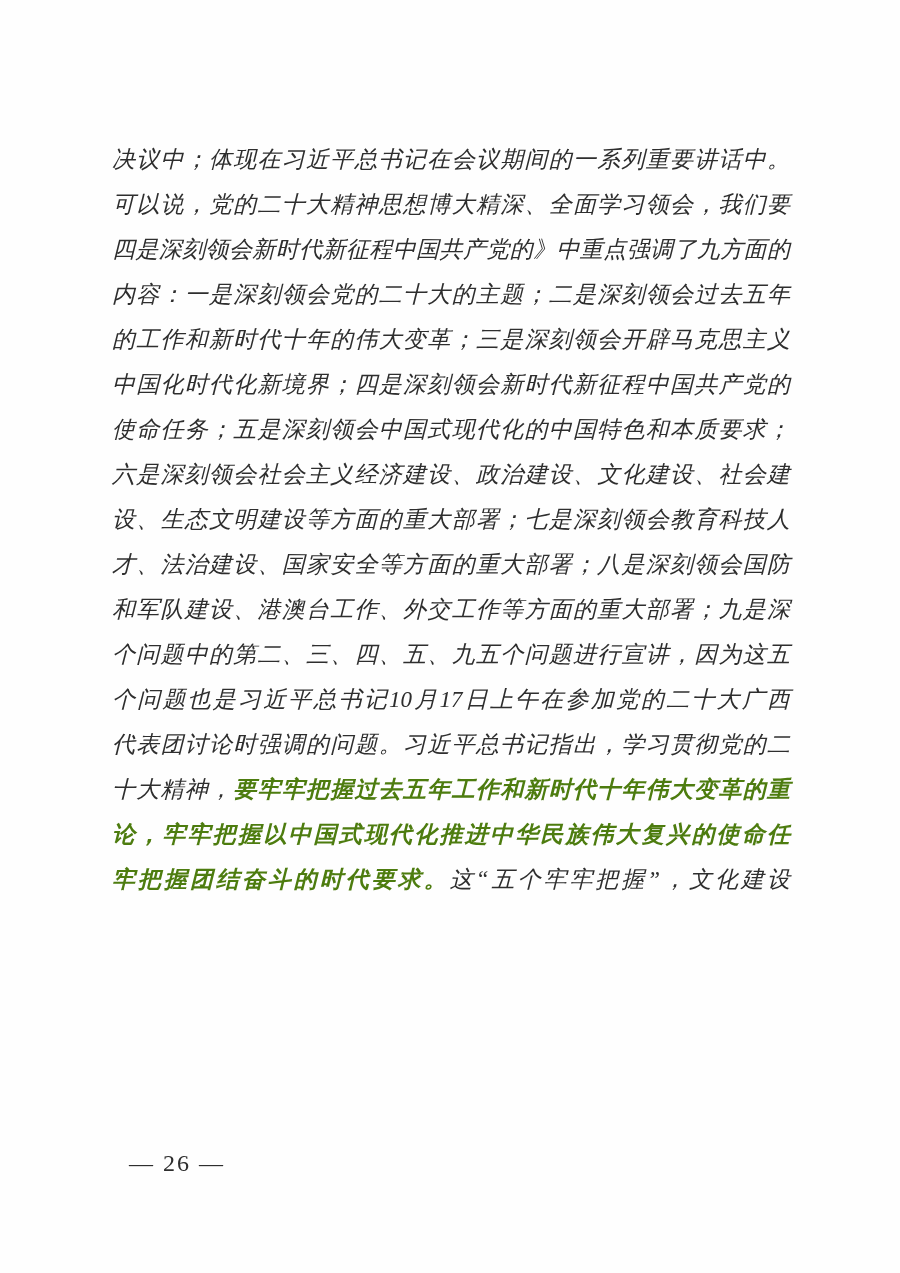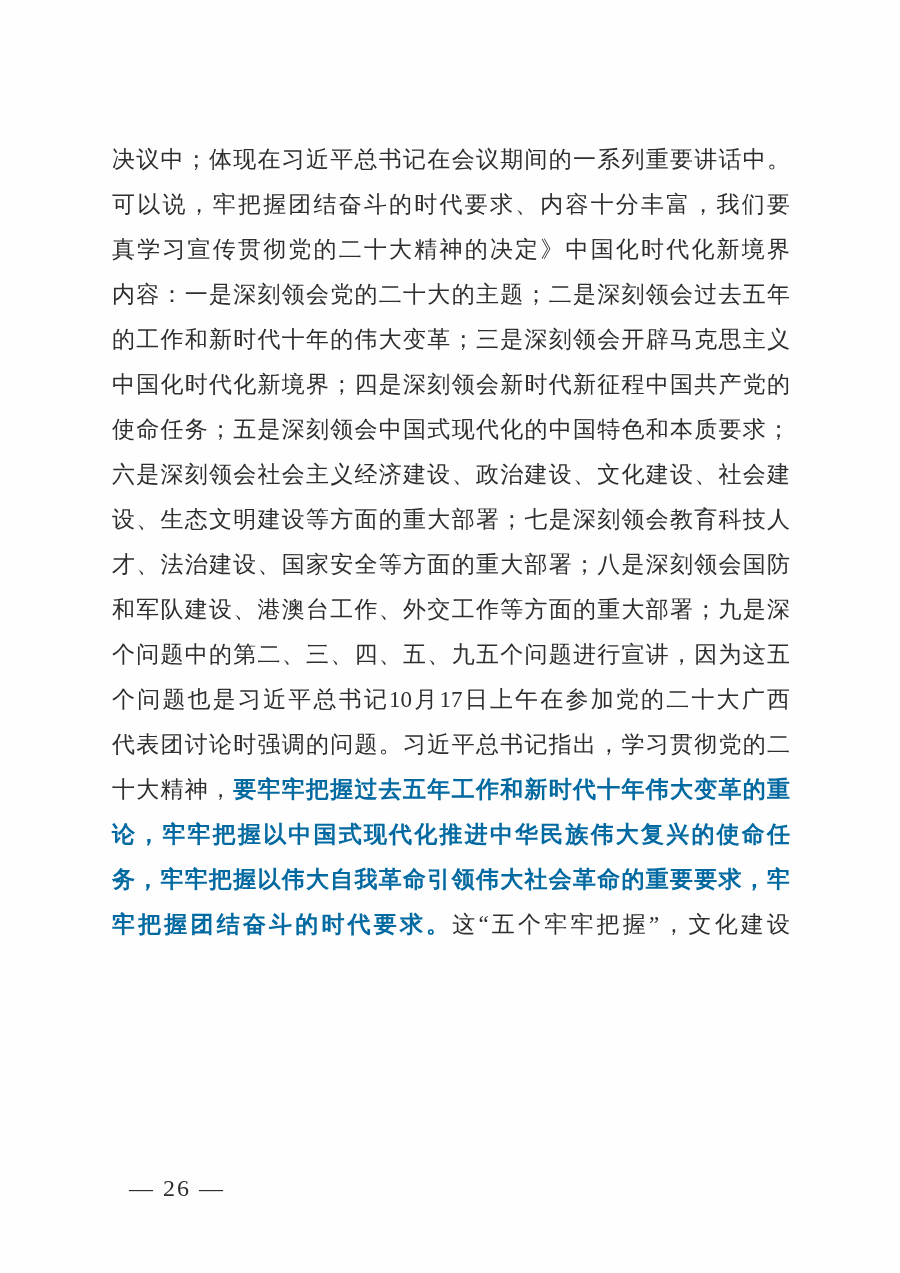--- a/index.html
+++ b/index.html
@@ -22,55 +22,54 @@
     width: 678px;
   }
   .line {
     height: 45px;
     line-height: 45px;
     font-size: 23px;
     color: #2e2e2e;
     text-align: justify;
     text-align-last: justify;
     white-space: nowrap;
+    font-style: italic;
   }
   .line .b {
     font-weight: 700;
-    color: #0369a1;
+    color: #4d7c0f;
   }
   .footer {
     position: absolute;
     left: 129px;
     top: 1143px;
     height: 40px;
     line-height: 40px;
     font-size: 24px;
     color: #2e2e2e;
     letter-spacing: 2px;
-    margin-top: 25px;
   }
 </style>
 </head>
 <body>
 
 <div class="page">
   <div class="content">
     <div class="line"><span class="r">决议中；体现在习近平总书记在会议期间的一系列重要讲话中。</span></div>
-    <div class="line"><span class="r">可以说，牢把握团结奋斗的时代要求、内容十分丰富，我们要</span></div>
-    <div class="line"><span class="r">真学习宣传贯彻党的二十大精神的决定》中国化时代化新境界</span></div>
+    <div class="line"><span class="r">可以说，党的二十大精神思想博大精深、全面学习领会，我们要</span></div>
+    <div class="line"><span class="r">四是深刻领会新时代新征程中国共产党的》中重点强调了九方面的</span></div>
     <div class="line"><span class="r">内容：一是深刻领会党的二十大的主题；二是深刻领会过去五年</span></div>
     <div class="line"><span class="r">的工作和新时代十年的伟大变革；三是深刻领会开辟马克思主义</span></div>
     <div class="line"><span class="r">中国化时代化新境界；四是深刻领会新时代新征程中国共产党的</span></div>
     <div class="line"><span class="r">使命任务；五是深刻领会中国式现代化的中国特色和本质要求；</span></div>
     <div class="line"><span class="r">六是深刻领会社会主义经济建设、政治建设、文化建设、社会建</span></div>
     <div class="line"><span class="r">设、生态文明建设等方面的重大部署；七是深刻领会教育科技人</span></div>
     <div class="line"><span class="r">才、法治建设、国家安全等方面的重大部署；八是深刻领会国防</span></div>
     <div class="line"><span class="r">和军队建设、港澳台工作、外交工作等方面的重大部署；九是深</span></div>
     <div class="line"><span class="r">个问题中的第二、三、四、五、九五个问题进行宣讲，因为这五</span></div>
     <div class="line"><span class="r">个问题也是习近平总书记10月17日上午在参加党的二十大广西</span></div>
     <div class="line"><span class="r">代表团讨论时强调的问题。习近平总书记指出，学习贯彻党的二</span></div>
     <div class="line"><span class="r">十大精神，</span><span class="b">要牢牢把握过去五年工作和新时代十年伟大变革的重</span></div>
     <div class="line"><span class="b">论，牢牢把握以中国式现代化推进中华民族伟大复兴的使命任</span></div>
-    <div class="line"><span class="b">务，牢牢把握以伟大自我革命引领伟大社会革命的重要要求，牢</span></div>
     <div class="line"><span class="b">牢把握团结奋斗的时代要求。</span><span class="r">这“五个牢牢把握”，文化建设</span></div>
   </div>
   <div class="footer">— 26 —</div>
 </div>
 
 </body></html>

